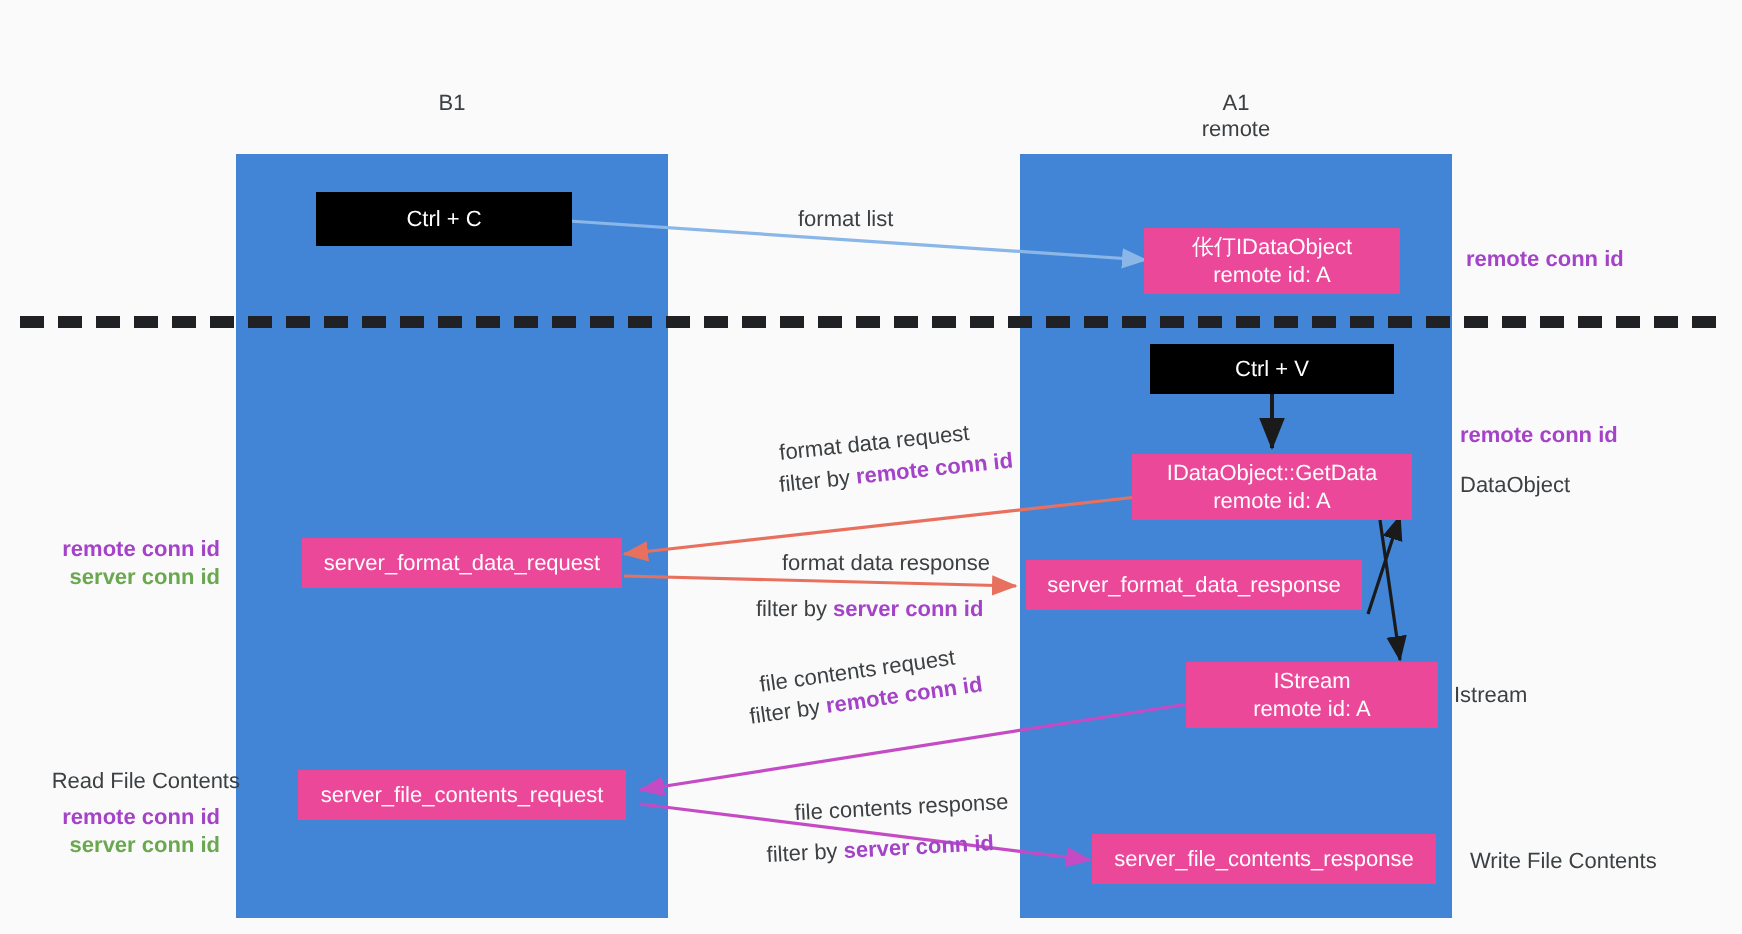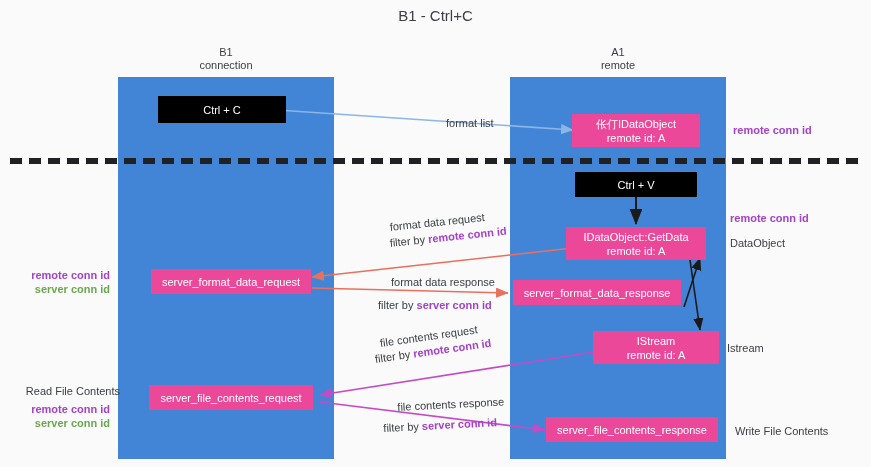--- a/index.html
+++ b/index.html
@@ -45,26 +45,24 @@
 </style>
 </head>
 <body>
 
 <div id="stage">
 
   <div class="lane lane-b1"></div>
   <div class="lane lane-a1"></div>
 
   <div class="title">
-    <div>B1 - Ctrl+C</div>
   </div>
 
   <div class="col-head b1">
     <div>B1</div>
-    <div>connection</div>
   </div>
   <div class="col-head a1">
     <div>A1</div>
     <div>remote</div>
   </div>
 
   <svg class="svg-layer" viewBox="0 0 871 467">
     <defs>
       <marker id="ar-blue" markerWidth="9" markerHeight="9" refX="7.5" refY="3.2" orient="auto">
         <path d="M0,0 L8,3.2 L0,6.4 z" fill="#8ab6e8"></path>
@@ -133,21 +131,21 @@
   </div>
 
   <div class="node orange" style="left:546px;top:417px;width:172px;height:25px;">
     <span>server_file_contents_response</span>
   </div>
 
   <div class="node orange" style="left:149px;top:385px;width:164px;height:25px;">
     <span>server_file_contents_request</span>
   </div>
 
-  <div class="lbl" style="left:399px;top:116px;margin-left:47px;">format list</div>
+  <div class="lbl" style="left:399px;top:103px;">format list</div>
 
   <div class="lbl rot" style="left:389px;top:220px;transform:rotate(-6deg);">format data request</div>
   <div class="lbl rot" style="left:389px;top:236px;transform:rotate(-6deg);">
     <span>filter by </span><span class="purple">remote conn id</span>
   </div>
 
   <div class="lbl" style="left:391px;top:275px;">format data response</div>
   <div class="lbl" style="left:378px;top:298px;">
     <span>filter by </span><span class="purple">server conn id</span>
   </div>

